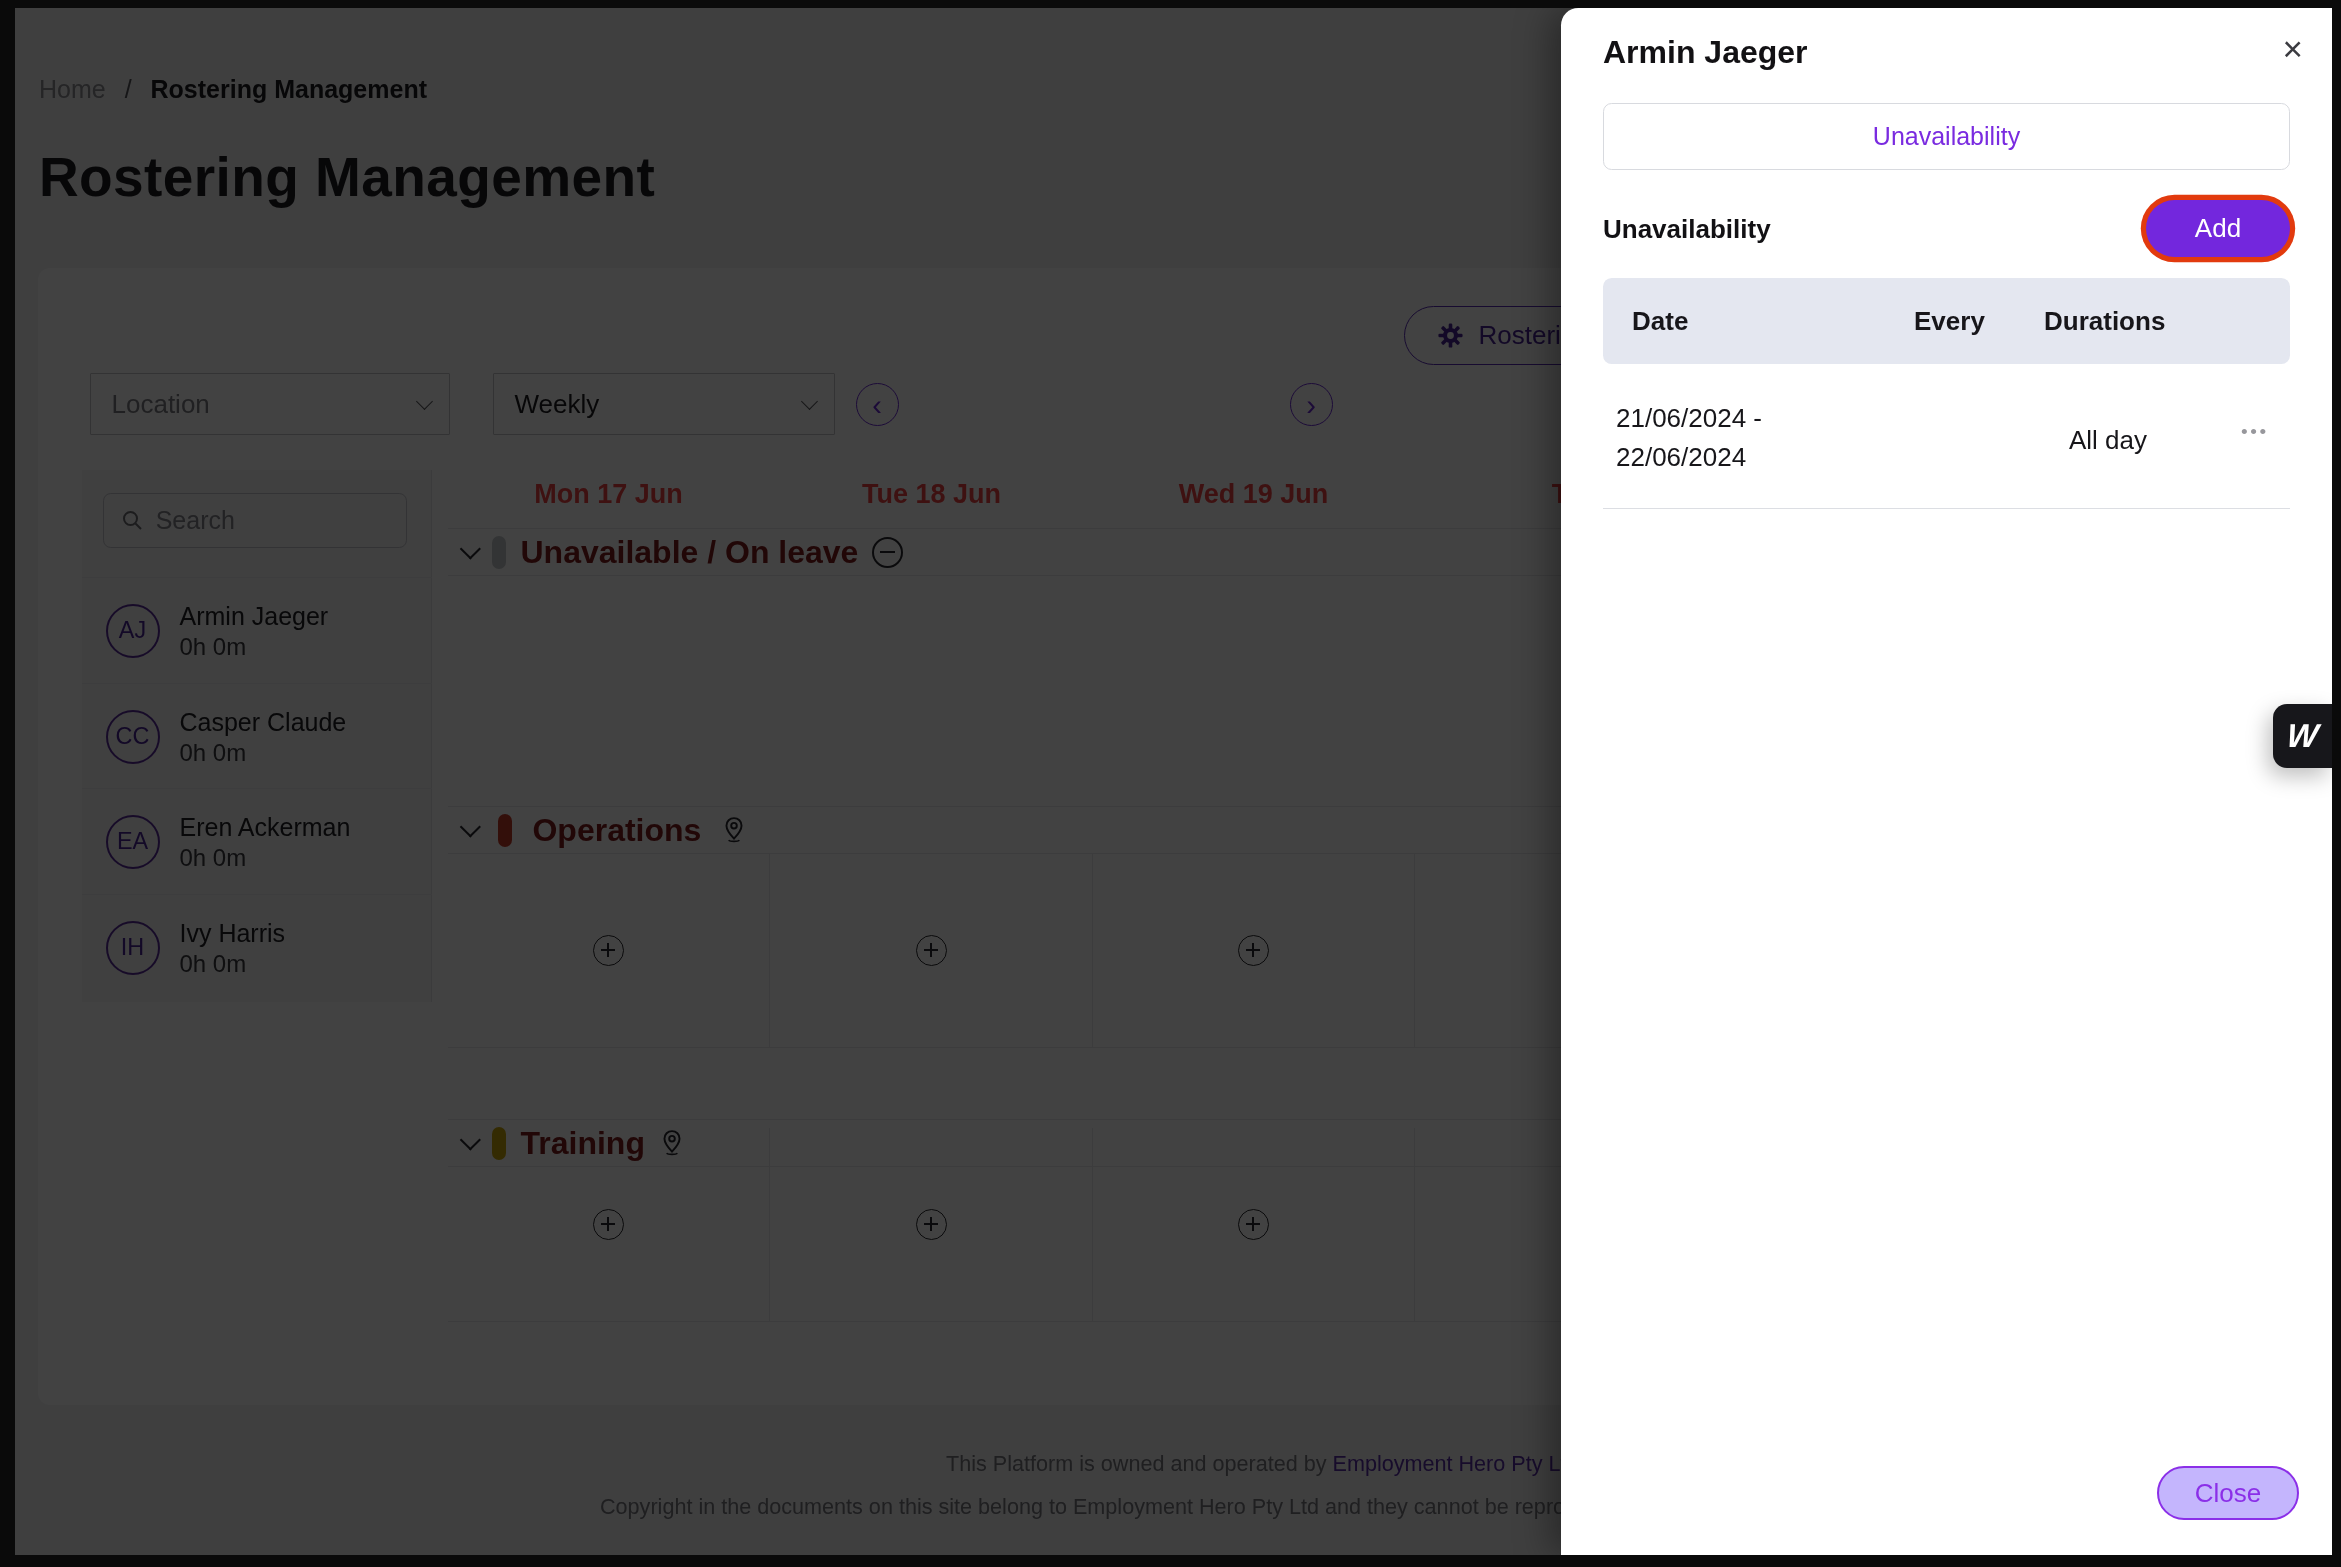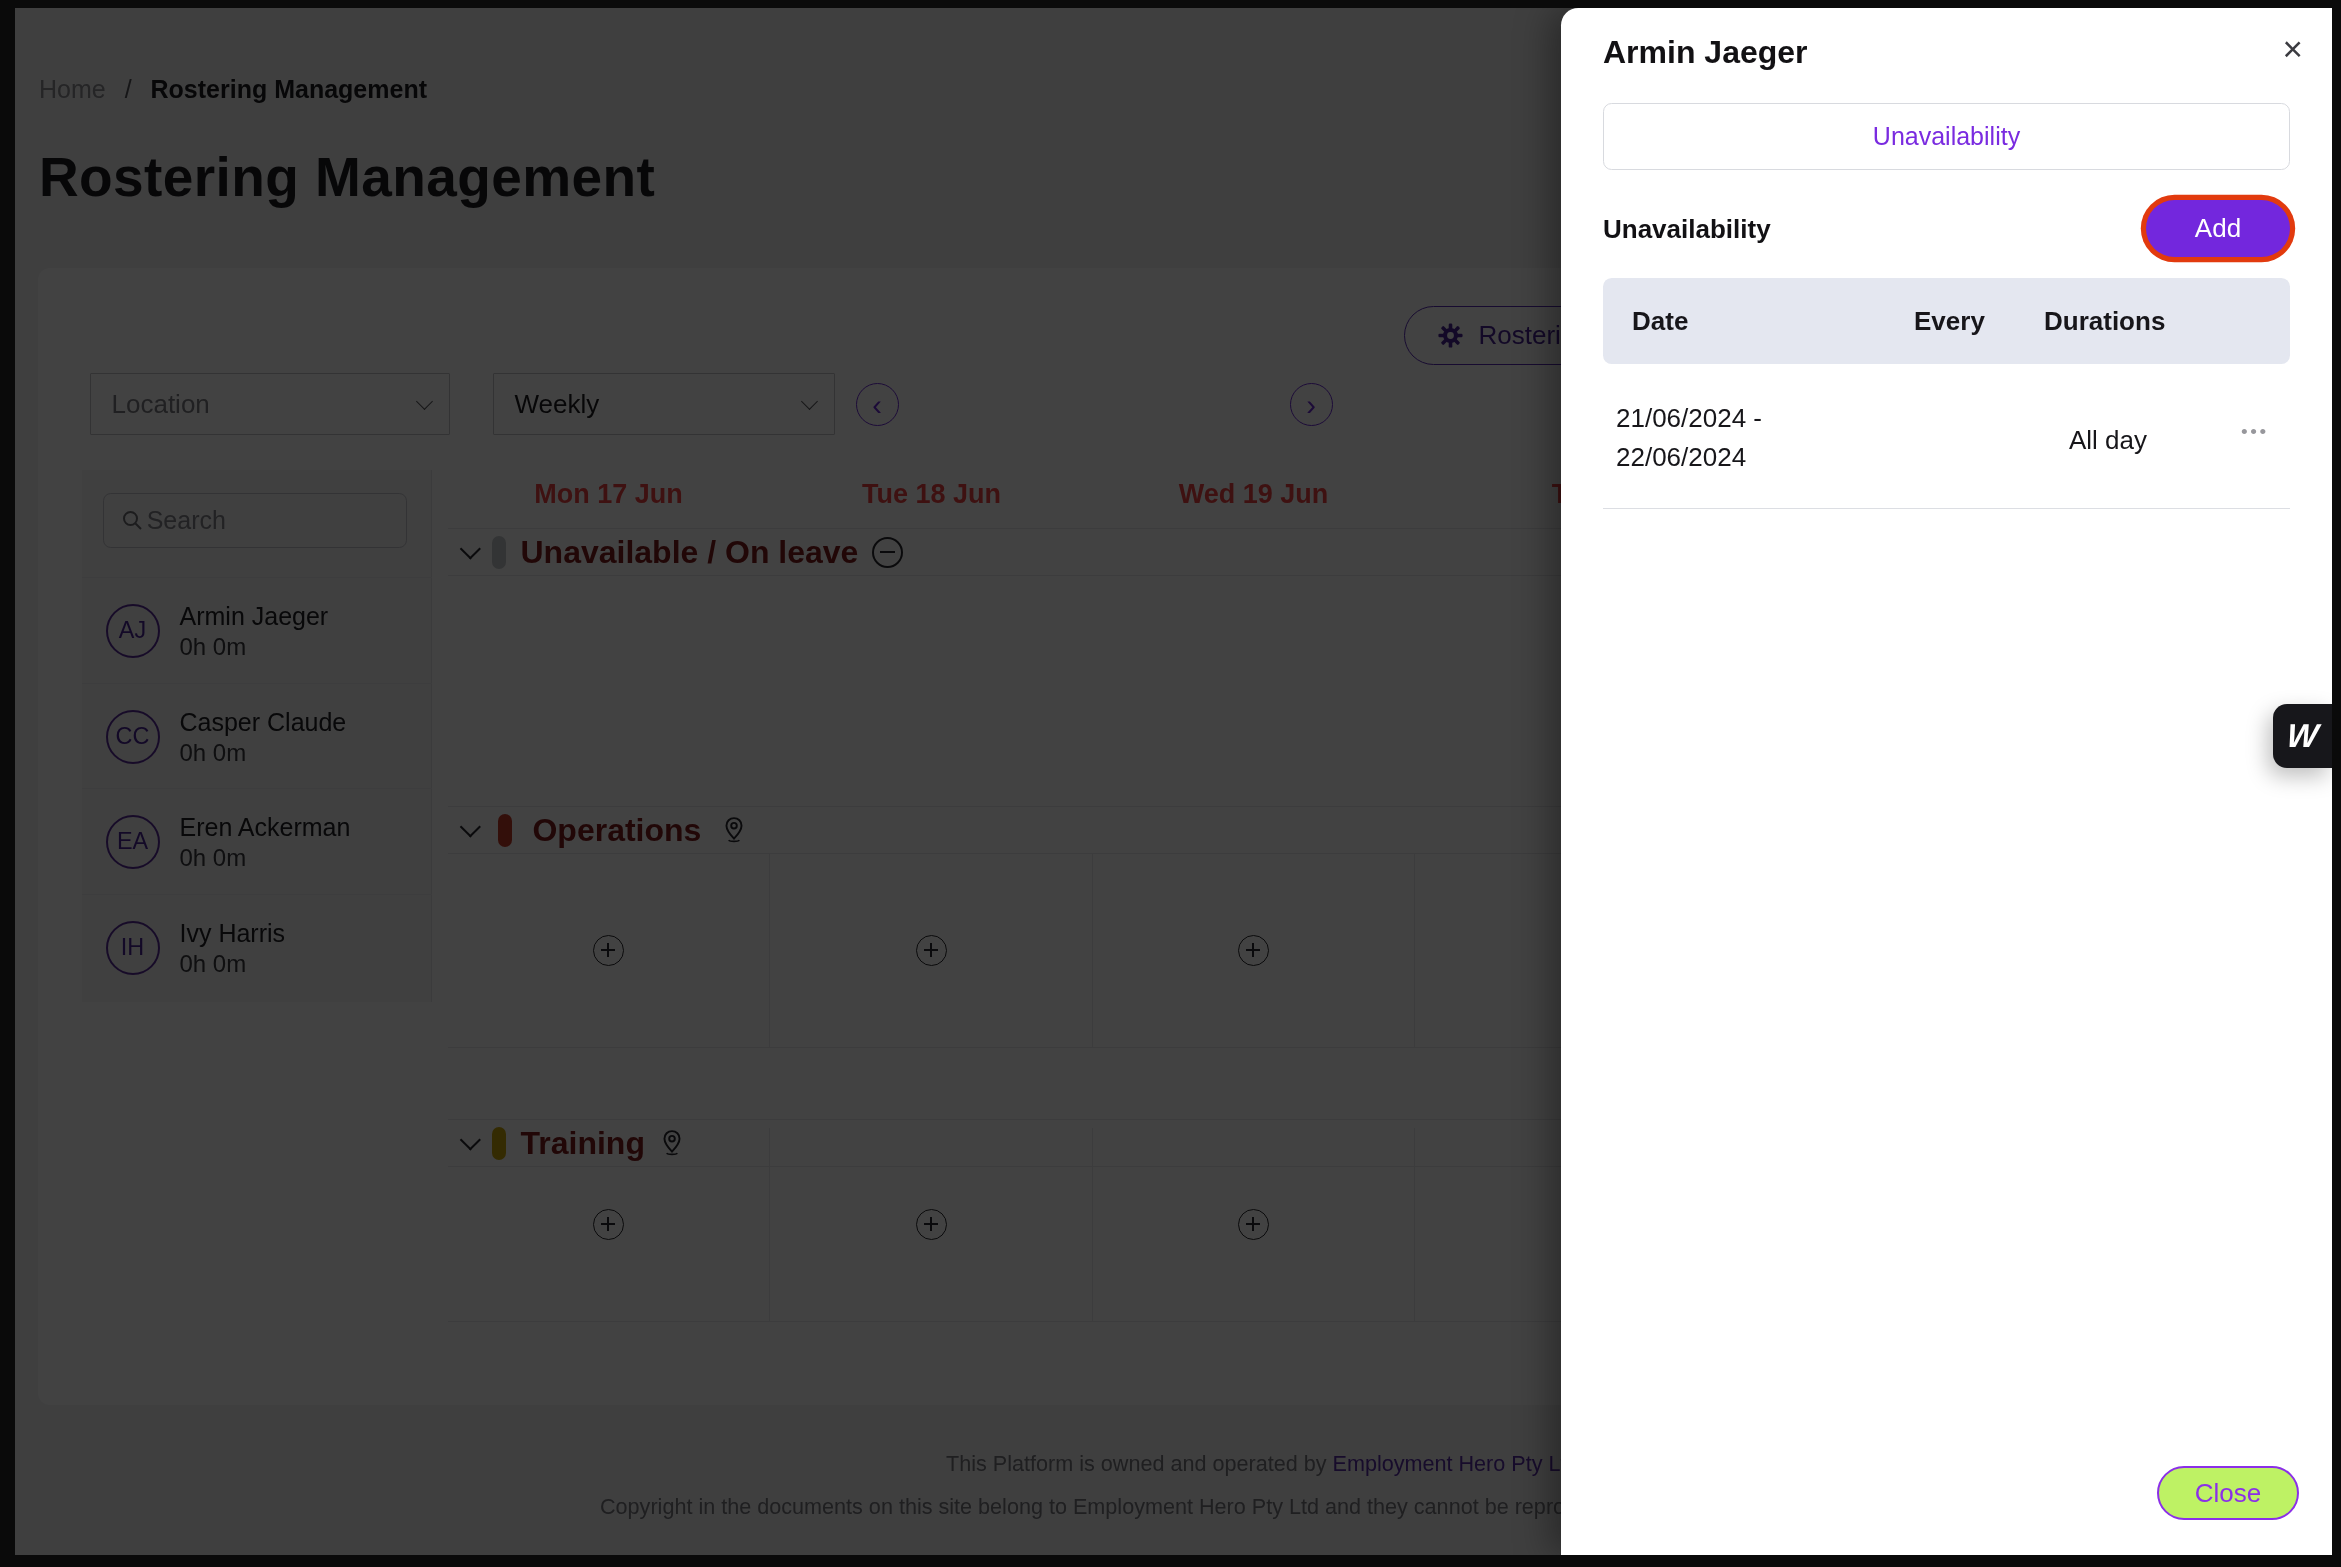--- a/index.html
+++ b/index.html
@@ -21,21 +21,21 @@
   .select .caret{width:12px;height:12px;border-right:1.7px solid #55555a;border-bottom:1.7px solid #55555a;transform:rotate(45deg) translateY(-3.5px);}
   .sel-location{left:52px;top:105px;width:360px;color:#7d7d83;}
   .sel-view{left:455px;top:105px;width:342px;color:#1c1b1f;}
   .nav-circle{position:absolute;top:115px;width:43px;height:43px;border:1.7px solid #6d2bd6;border-radius:50%;color:#6d2bd6;font-size:29px;line-height:38px;text-align:center;background:transparent;}
   .nav-prev{left:818px;}
   .nav-next{left:1252px;}
   .date-field{position:absolute;left:892px;top:105px;width:339px;height:62px;border:1.3px solid #c3c3c9;border-radius:8.6px;display:flex;align-items:center;justify-content:space-between;padding:0 17.3px 0 21px;font-size:27px;color:#1c1b1f;background:#fff;}
   .date-field svg{width:28px;height:28px;}
 
   .roster-sidebar{position:absolute;left:44px;top:202px;width:350px;height:532px;background:#f5f5f7;border-right:1.3px solid #e2e2e7;}
-  .search-box{position:absolute;left:21.6px;top:22.5px;width:304px;height:55px;border:1.3px solid #c6c6cc;border-radius:7.8px;display:flex;align-items:center;gap:3px;padding:0 15.6px;color:#84848a;font-size:25px;background:transparent;}
+  .search-box{position:absolute;left:21.6px;top:22.5px;width:304px;height:55px;border:1.3px solid #c6c6cc;border-radius:7.8px;display:flex;align-items:center;gap:12px;padding:0 15.6px;color:#84848a;font-size:25px;background:transparent;}
   .search-box svg{width:24px;height:24px;flex:0 0 auto;}
   .employee{position:absolute;left:0;width:350px;height:106px;display:flex;align-items:center;gap:20px;padding-left:24px;border-top:1.3px solid #ececf0;}
   .employee:first-of-type{border-top:none;}
   .avatar{width:54px;height:54px;border:2.2px solid #5a2d9c;border-radius:50%;color:#4b2597;font-size:23.4px;display:flex;align-items:center;justify-content:center;flex:0 0 auto;background:transparent;}
   .emp-name{font-size:25px;color:#212125;line-height:1.35;}
   .emp-hours{font-size:24px;color:#3a3a3f;}
 
   .day-header{position:absolute;top:202px;height:48px;width:322px;text-align:center;font-size:27px;font-weight:700;color:#ef4444;line-height:48px;}
 
   .section-head{position:absolute;left:410px;right:0;height:48px;display:flex;align-items:center;gap:14px;padding-left:15.6px;border-top:1.3px solid #e6e6ea;border-bottom:1.3px solid #e6e6ea;}
@@ -70,21 +70,21 @@
   .panel-heading{position:absolute;left:42px;top:206px;font-size:26px;font-weight:800;color:#121114;}
   .add-btn{position:absolute;right:42px;top:192px;width:144px;height:57px;background:#7327dd;border:none;border-radius:29px;color:#fff;font-size:26px;box-shadow:0 0 0 5.2px #e23a0e;}
   .uv-table-head{position:absolute;left:42px;right:42px;top:270px;height:86px;background:#e4e7f0;border-radius:8.6px;display:flex;align-items:center;font-weight:700;font-size:26px;color:#17161a;}
   .th-date{padding-left:29px;width:311px;}
   .th-every{width:130px;}
   .th-durations{padding-left:0;}
   .uv-row-date{position:absolute;left:55px;top:391px;font-size:26px;color:#17161a;line-height:1.5;}
   .uv-row-durations{position:absolute;left:508px;top:417px;font-size:26px;color:#17161a;}
   .uv-row-more{position:absolute;left:680px;top:413px;font-size:19px;color:#97979c;letter-spacing:2.6px;}
   .uv-row-divider{position:absolute;left:42px;right:42px;top:500px;border-bottom:1.3px solid #dcdee3;}
-  .close-btn{position:absolute;right:33px;top:1458px;width:142px;height:54px;background:#bef264;border:2.2px solid #8b2fe8;border-radius:28px;color:#8b2fe8;font-size:26px;}
+  .close-btn{position:absolute;right:33px;top:1458px;width:142px;height:54px;background:#c4b5fd;border:2.2px solid #8b2fe8;border-radius:28px;color:#8b2fe8;font-size:26px;}
 
   
   .w-widget{position:absolute;right:0;top:696px;width:59px;height:64px;background:#17171b;border-top-left-radius:14px;border-bottom-left-radius:14px;z-index:60;display:flex;align-items:center;justify-content:center;box-shadow:-5.2px 8.6px 21px rgba(0,0,0,.25);}
   .w-widget span{color:#fff;font-size:33px;font-weight:800;font-style:italic;transform:skewX(-6deg);}
 </style>
 </head>
 <body>
 
 <div class="screen">
 

